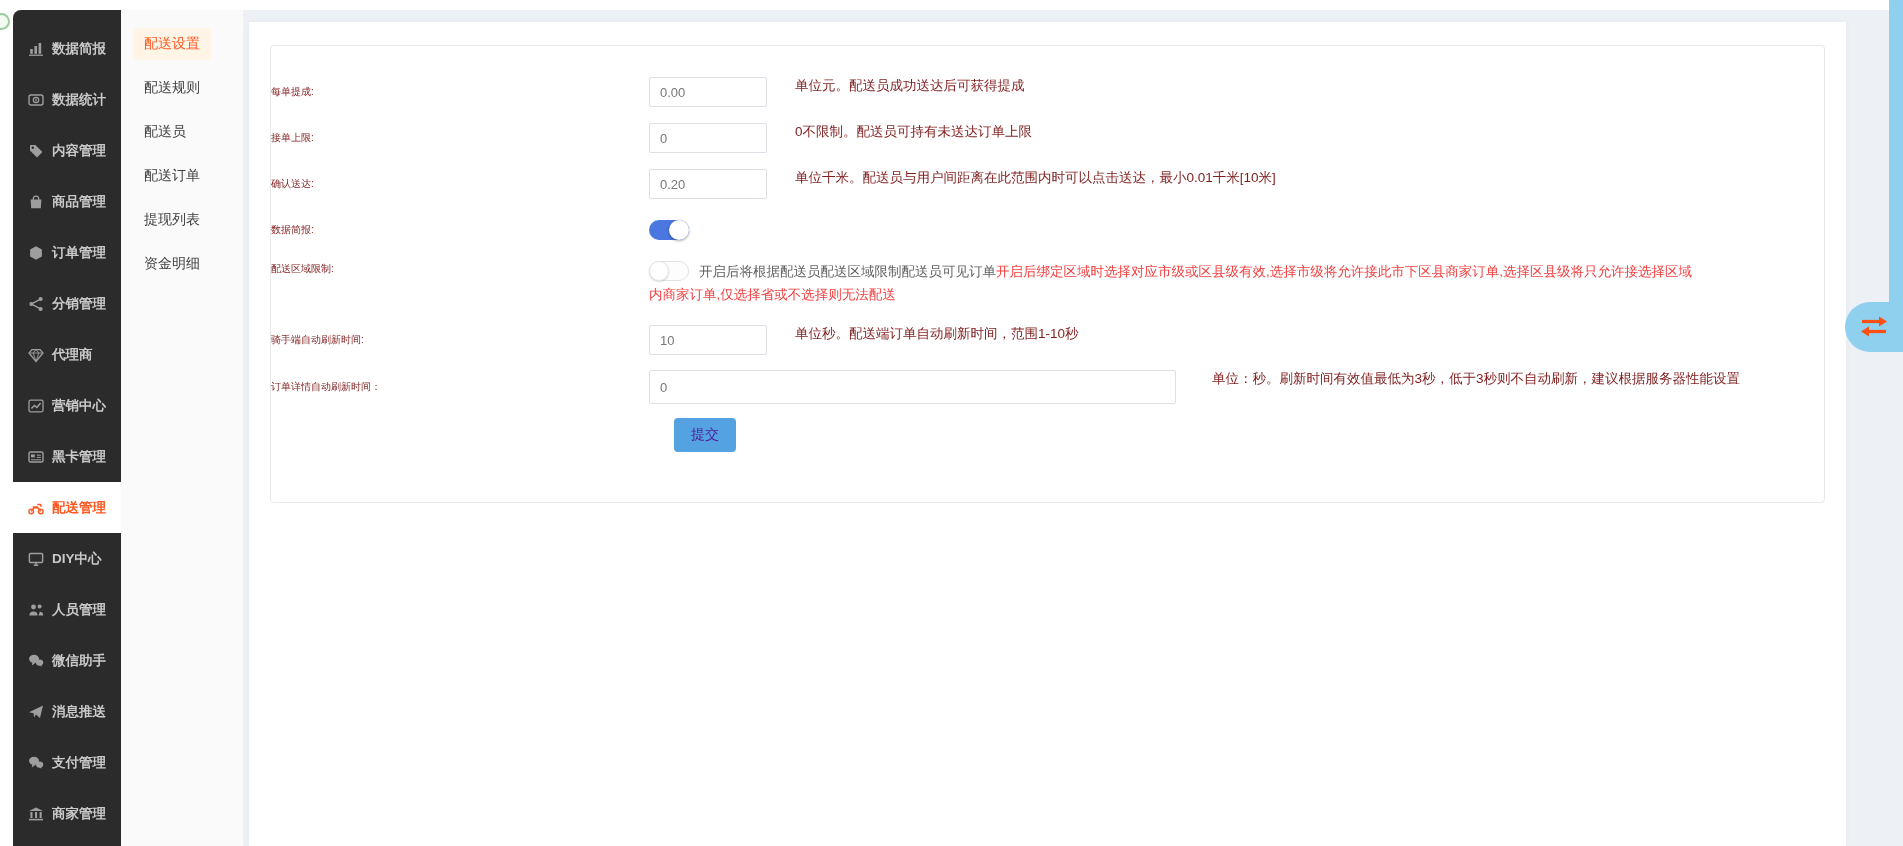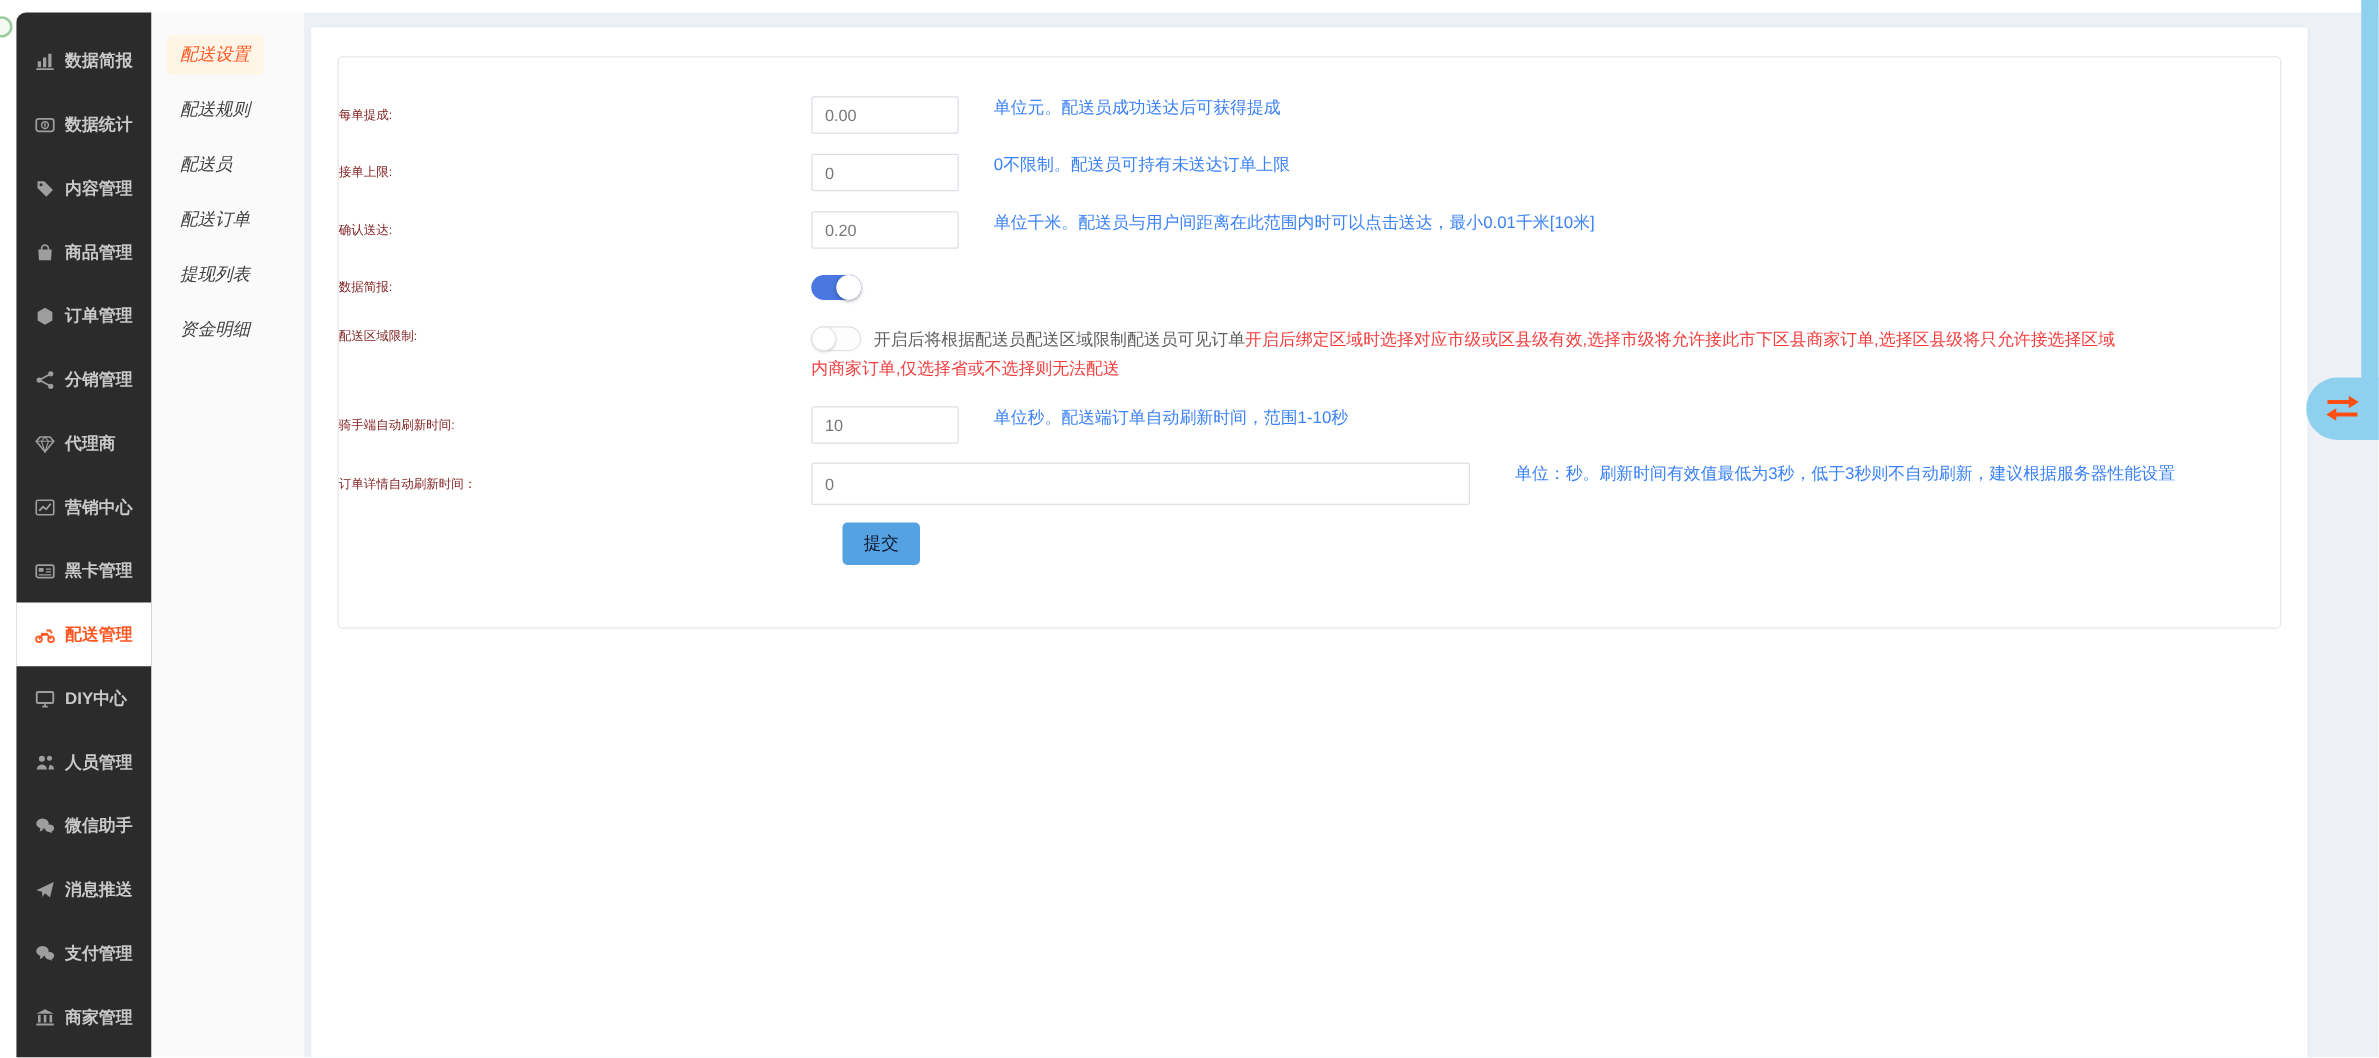--- a/index.html
+++ b/index.html
@@ -20,59 +20,59 @@
   .side-item .icon{width:16px;height:16px;color:#9e9e9e;display:inline-flex;flex:0 0 16px;}
   .side-item .icon svg{width:16px;height:16px;}
   .side-item.active{background:#fff;color:#ff5722;}
   .side-item.active .icon{color:#ff5722;}
 
   
   .submenu{position:absolute;left:121px;top:10px;width:122px;height:836px;background:#fafafa;
            z-index:1;padding-top:12px;box-sizing:border-box;}
   .sub-item{height:44px;display:flex;align-items:center;padding-left:12px;font-size:14px;
             color:#404040;cursor:pointer;}
-  .sub-item .pill{padding:7px 11px;border-radius:4px;font-style:italic;}
+  .sub-item .pill{padding:7px 11px;border-radius:4px;}
   .sub-item.active .pill{background:#fef5e7;color:#ff5722;}
 
   
   .content{position:absolute;left:243px;top:10px;width:1660px;height:836px;background:#edf1f6;}
   .panel{position:absolute;left:6px;top:12px;width:1597px;height:824px;background:#fff;
          box-shadow:0 0 6px rgba(0,0,0,0.04);}
   .card{position:absolute;left:21px;top:23px;width:1555px;height:458px;border:1px solid #e8e8e8;
         border-radius:4px;box-sizing:border-box;padding-top:30px;}
 
   .form-row{display:flex;align-items:center;margin-bottom:14px;min-height:32px;}
   .form-row.top{align-items:flex-start;margin-bottom:18px;}
   .form-label{flex:0 0 370px;font-size:10px;color:#7f1d1d;}
   .form-row.top .form-label{padding-top:2px;}
   .form-content{margin-left:8px;display:flex;align-items:flex-start;gap:26px;}
   .txt-input{width:96px;height:28px;border:1px solid #dcdfe6;border-radius:2px;padding:0 10px;
              font-size:13px;color:#777;outline:none;background:#fff;}
   .txt-input.wide{width:505px;height:32px;}
-  .help{font-size:13.5px;color:#3b82f6;margin-left:2px;white-space:nowrap;}
+  .help{font-size:13.5px;color:#7f1d1d;margin-left:2px;white-space:nowrap;}
   .help.gap{margin-left:10px;}
 
   
   .switch{width:40px;height:20px;border-radius:10px;position:relative;display:inline-block;
           cursor:pointer;flex:0 0 40px;}
   .switch.on{background:#4a77e0;}
   .switch .knob{position:absolute;top:0;width:20px;height:20px;border-radius:50%;background:#fff;
                 box-shadow:0 1px 3px rgba(0,0,0,.35);}
   .switch.on .knob{right:0;}
   .switch.off{background:#fdfdfd;border:1px solid #e2e2e2;box-sizing:border-box;}
   .switch.off .knob{left:-1px;top:-1px;border:1px solid #e6e6e6;box-sizing:border-box;
                     box-shadow:0 1px 2px rgba(0,0,0,.15);}
 
   
   .area-content{margin-left:8px;width:1045px;font-size:13.5px;line-height:23px;color:#5f5f5f;}
   .area-content .switch{vertical-align:-5px;margin-right:10px;}
   .red{color:#f43e3e;}
 
   .submit-row{margin-left:403px;margin-top:10px;}
-  .submit-btn{background:#55a2e3;color:#0f172a;border:none;border-radius:4px;padding:8px 17px;
+  .submit-btn{background:#55a2e3;color:#4c1d95;border:none;border-radius:4px;padding:8px 17px;
               font-size:14px;cursor:pointer;}
 
   
   .blue-strip{position:absolute;right:0;top:0;width:14px;height:352px;background:#8ed0ee;z-index:4;}
   .side-toggle{position:absolute;right:0;top:302px;width:58px;height:50px;background:#8ed0ee;
                border:none;border-radius:25px 0 0 25px;z-index:5;display:flex;align-items:center;
                justify-content:center;cursor:pointer;}
 </style>
 </head>
 <body>

